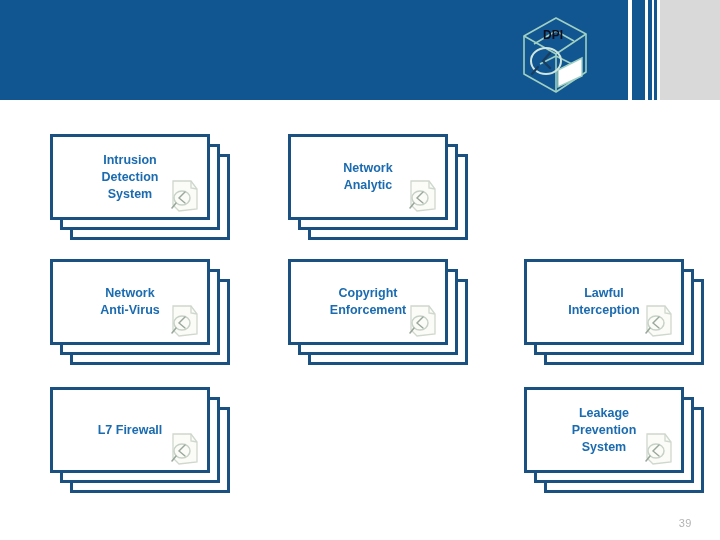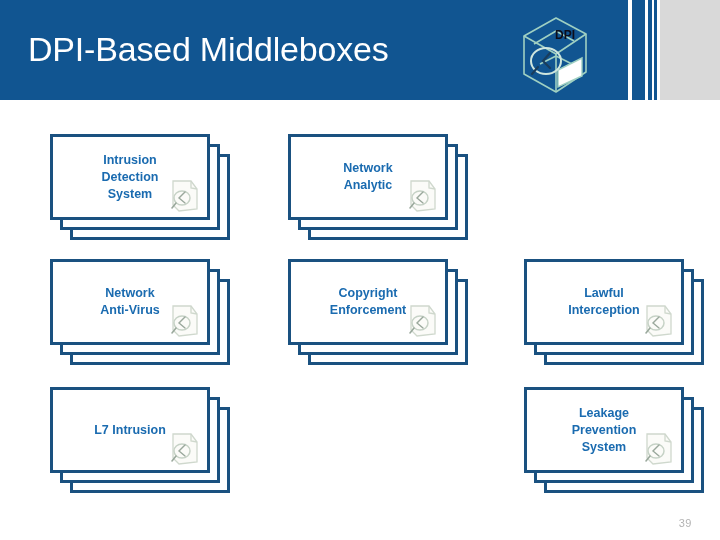--- a/index.html
+++ b/index.html
@@ -75,21 +75,20 @@
   }
   #dpi-logo svg { display: block; width: 78px; height: 84px; }
   #dpi-logo .dpi-word {
     position: absolute;
     left: 27px;
     top: 14px;
     font-size: 12px;
     font-weight: 700;
     color: #0d0d1a;
     letter-spacing: 0px;
-    margin-left: 12px;
   }
 
   
   #card-grid {
     position: absolute;
     left: 0;
     top: 100px;
     width: 720px;
     height: 440px;
   }
@@ -163,21 +162,20 @@
     letter-spacing: 0.5px;
   }
 </style>
 </head>
 <body>
 
 <div id="slide">
 
   <div id="header-band">
 
-    <div id="header-title">DPI-Based Middleboxes</div>
 
     <div class="hstripe s1"></div>
     <div class="hstripe s2"></div>
     <div class="hstripe s3"></div>
     <div class="hstripe s4"></div>
 
     <div id="header-gray-block"></div>
 
     <div id="dpi-logo">
       <svg viewBox="0 0 78 84" xmlns="http://www.w3.org/2000/svg">
@@ -291,21 +289,21 @@
           <path d="M19 14 L13 20 L19 25" fill="none" stroke="#9aa89c" stroke-width="1.4" stroke-linecap="round"></path>
           <line x1="10" y1="25" x2="6" y2="30" stroke="#9aa89c" stroke-width="1.6" stroke-linecap="round"></line>
         </svg>
       </div>
     </div>
 
     <div class="card-slot row-2 col-0">
       <div class="stack-layer back2"></div>
       <div class="stack-layer back1"></div>
       <div class="stack-layer front"></div>
-      <div class="card-label">L7 Intrusion</div>
+      <div class="card-label">L7 Firewall</div>
       <div class="doc-icon">
         <svg viewBox="0 0 34 36" xmlns="http://www.w3.org/2000/svg">
           <polygon points="7,3 25,3 31,11 31,31 13,33 7,27" fill="#fbfbf8" stroke="#cfd8cd" stroke-width="1.3"></polygon>
           <path d="M25,3 L25,10 L31,11" fill="none" stroke="#cfd8cd" stroke-width="1.3"></path>
           <ellipse cx="16" cy="20" rx="8" ry="7" fill="none" stroke="#c6d2c6" stroke-width="1.5"></ellipse>
           <path d="M19 14 L13 20 L19 25" fill="none" stroke="#9aa89c" stroke-width="1.4" stroke-linecap="round"></path>
           <line x1="10" y1="25" x2="6" y2="30" stroke="#9aa89c" stroke-width="1.6" stroke-linecap="round"></line>
         </svg>
       </div>
     </div>

